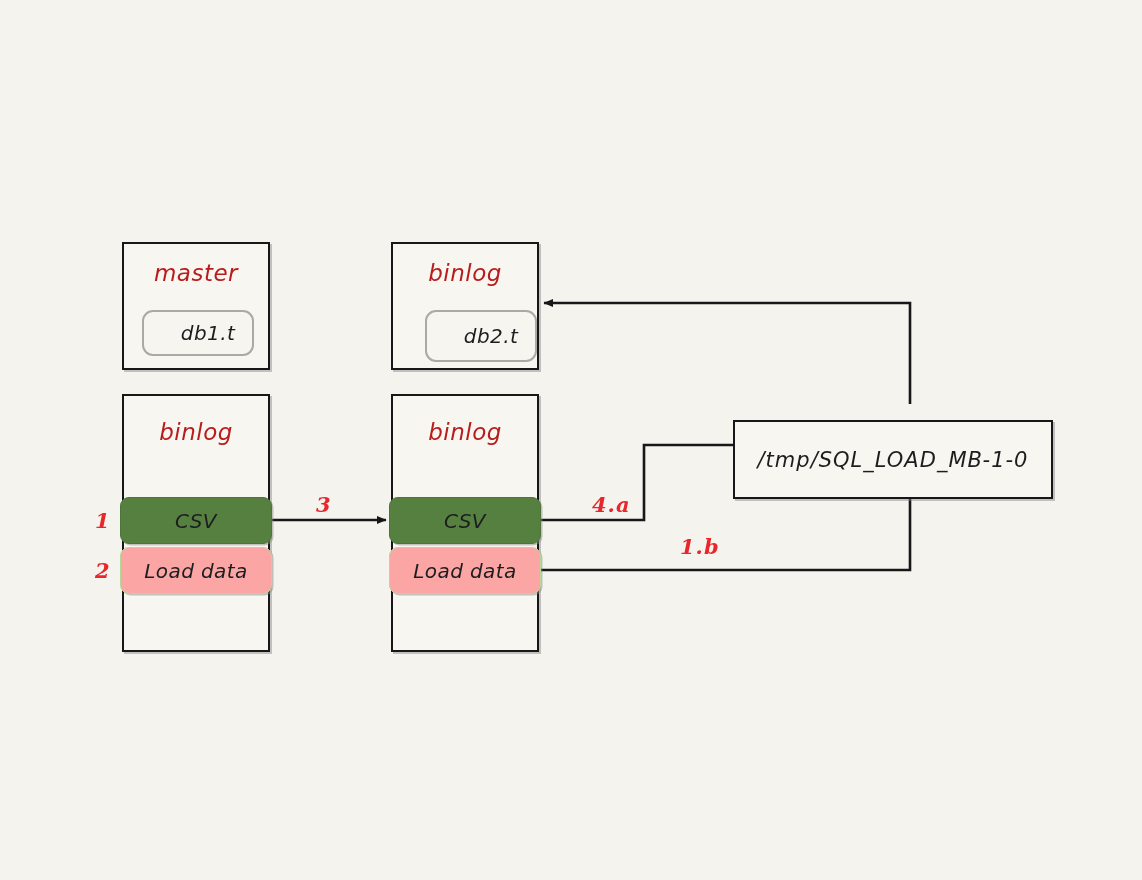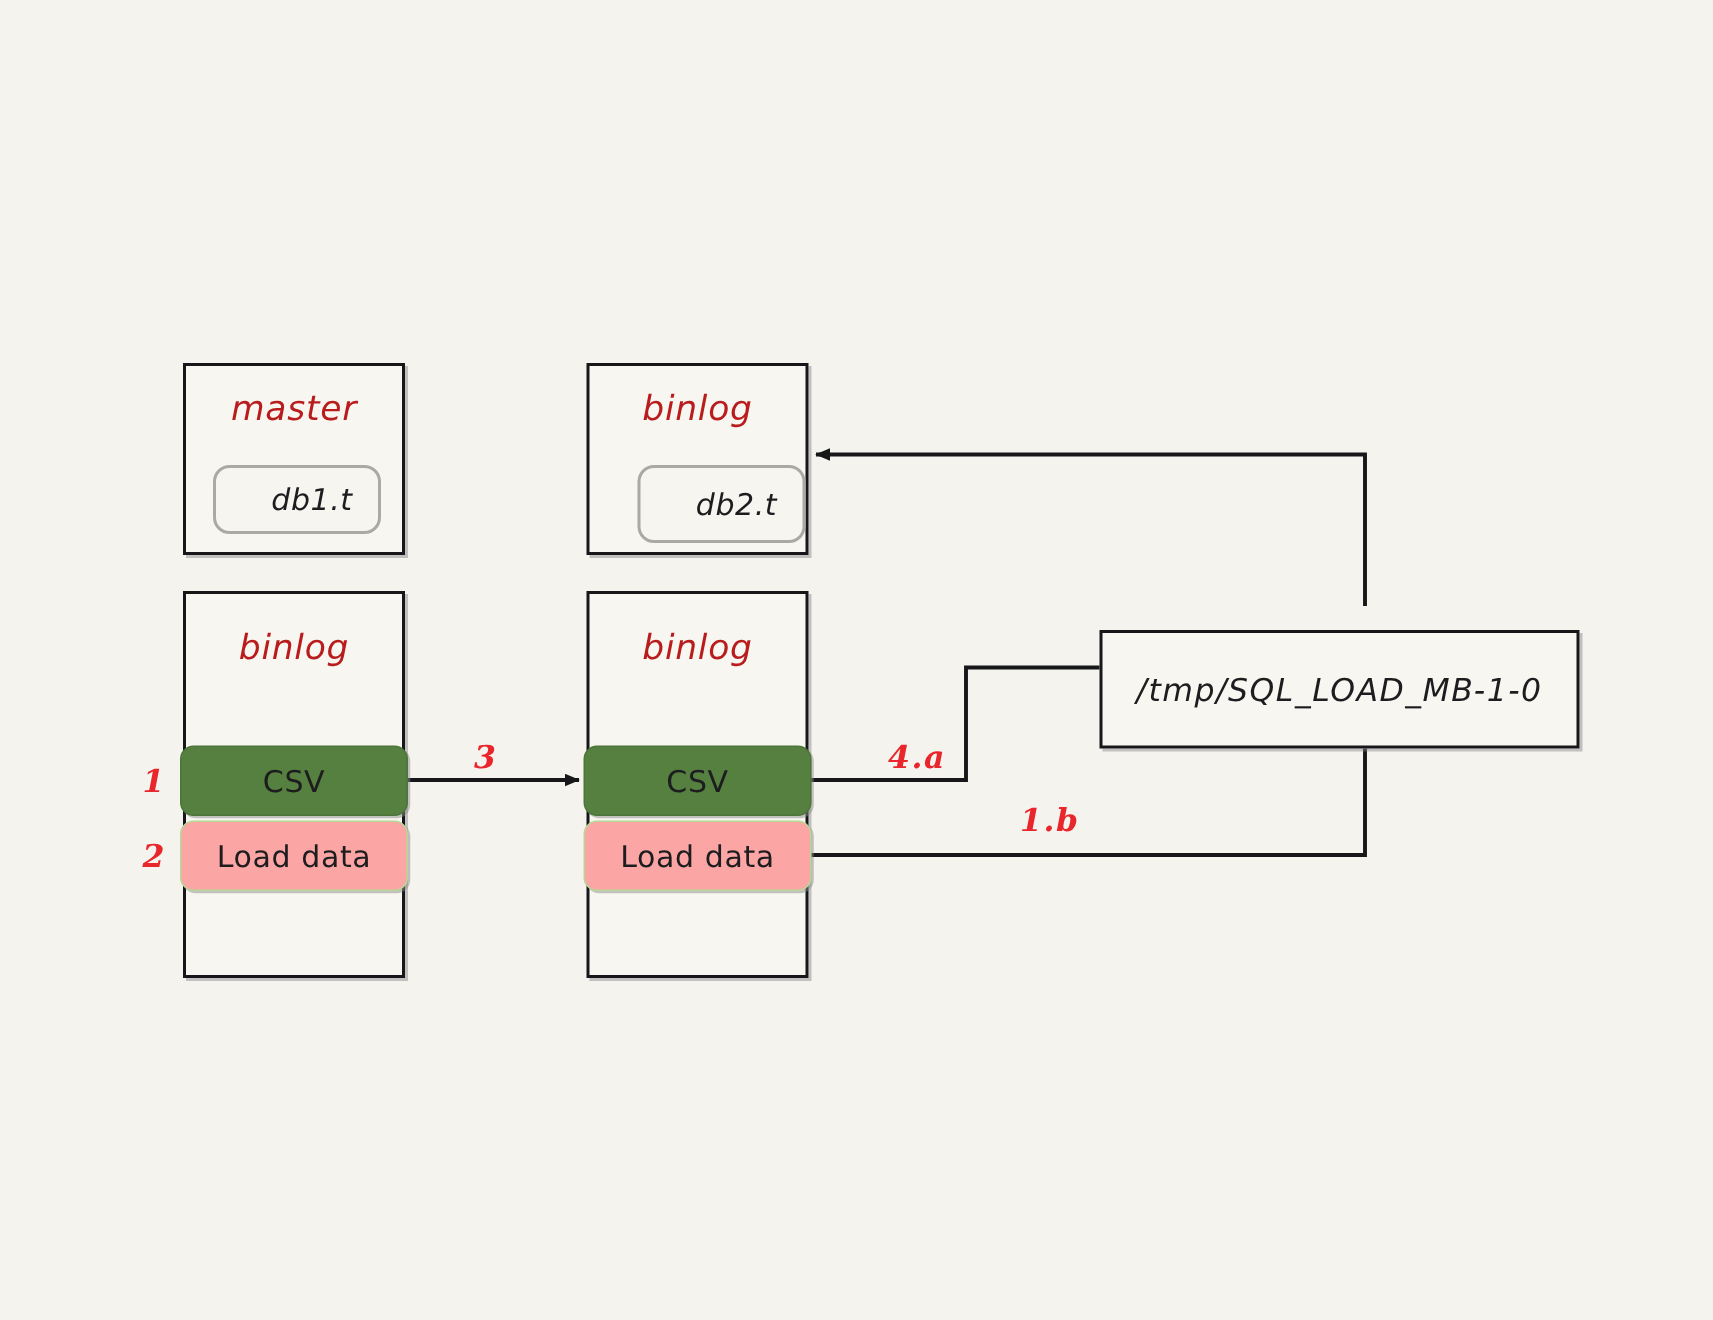--- a/index.html
+++ b/index.html
@@ -72,20 +72,21 @@
   .evt {
     position: absolute;
     box-sizing: border-box;
     border-radius: 9px;
     display: flex;
     align-items: center;
     justify-content: center;
     color: #1d1d1f;
     font-family: "DejaVu Sans", sans-serif;
     font-size: 20px;
+    font-style: italic;
     letter-spacing: 0.4px;
     box-shadow: 1.5px 1.5px 0 rgba(140,140,140,0.5);
   }
   .evt-csv   { background: #55803f; border: 1.5px solid #4d7539; }
   .evt-load  { background: #fca5a5; border: 1.5px solid #b7d796; }
 
   
   .file-label {
     position: absolute;
     left: 0; top: 0;

